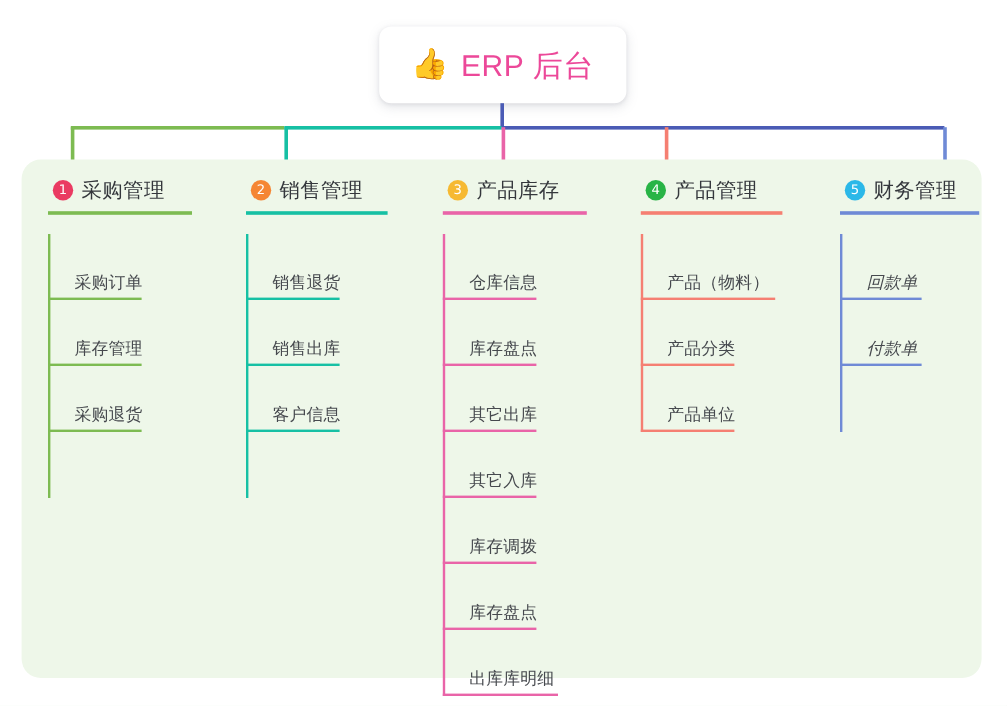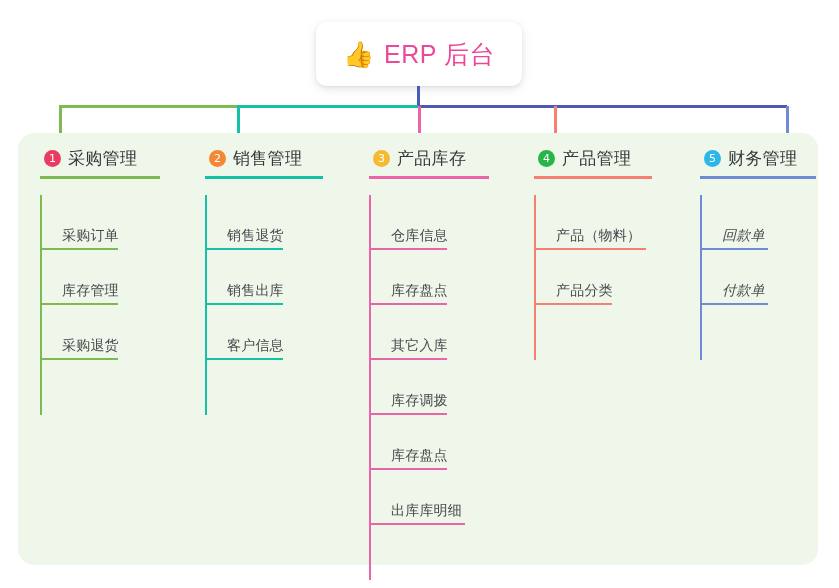--- a/index.html
+++ b/index.html
@@ -233,20 +233,24 @@
             <div class="spine" style="height: 385px; background: rgb(233, 100, 168);"></div>
             <div class="leaf">
               <span class="leaf-label">仓库信息</span>
               <div class="leaf-rule" style="width: 78px; background: rgb(233, 100, 168);"></div>
             </div>
             <div class="leaf">
               <span class="leaf-label">库存盘点</span>
               <div class="leaf-rule" style="width: 78px; background: rgb(233, 100, 168);"></div>
             </div>
             <div class="leaf">
+              <span class="leaf-label">其它出库</span>
+              <div class="leaf-rule" style="width: 78px; background: rgb(233, 100, 168);"></div>
+            </div>
+            <div class="leaf">
               <span class="leaf-label">其它入库</span>
               <div class="leaf-rule" style="width: 78px; background: rgb(233, 100, 168);"></div>
             </div>
             <div class="leaf">
               <span class="leaf-label">库存调拨</span>
               <div class="leaf-rule" style="width: 78px; background: rgb(233, 100, 168);"></div>
             </div>
             <div class="leaf">
               <span class="leaf-label">库存盘点</span>
               <div class="leaf-rule" style="width: 78px; background: rgb(233, 100, 168);"></div>
@@ -266,20 +270,24 @@
           <div class="leaves" style="height: 165px;">
             <div class="spine" style="height: 165px; background: rgb(245, 127, 114);"></div>
             <div class="leaf">
               <span class="leaf-label">产品（物料）</span>
               <div class="leaf-rule" style="width: 112px; background: rgb(245, 127, 114);"></div>
             </div>
             <div class="leaf">
               <span class="leaf-label">产品分类</span>
               <div class="leaf-rule" style="width: 78px; background: rgb(245, 127, 114);"></div>
             </div>
+            <div class="leaf">
+              <span class="leaf-label">产品单位</span>
+              <div class="leaf-rule" style="width: 78px; background: rgb(245, 127, 114);"></div>
+            </div>
           </div>
         </div>
         <div class="column" style="left: 682px; top: 12px;">
           <div class="col-header">
             <span class="badge" style="background: rgb(43, 184, 232);">5</span>
             <span class="col-title">财务管理</span>
           </div>
           <div class="col-rule" style="width: 116px; background: rgb(111, 138, 214);"></div>
           <div class="leaves" style="height: 119px; font-style: italic;">
             <div class="spine" style="height: 165px; background: rgb(111, 138, 214);"></div>

